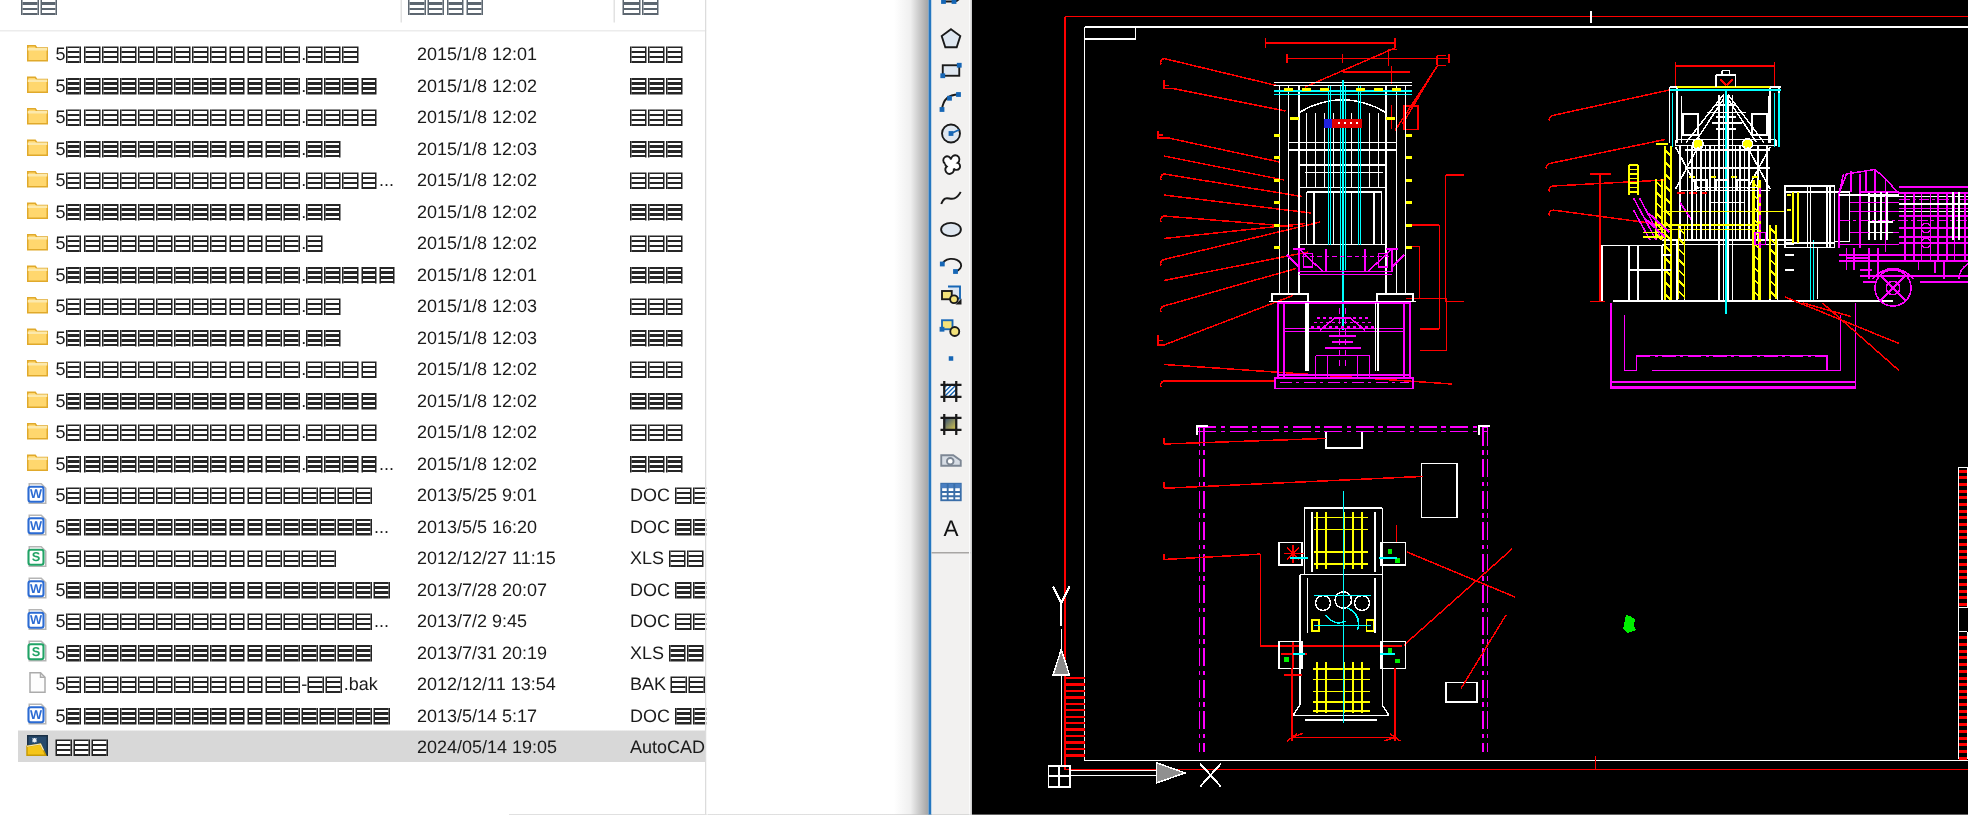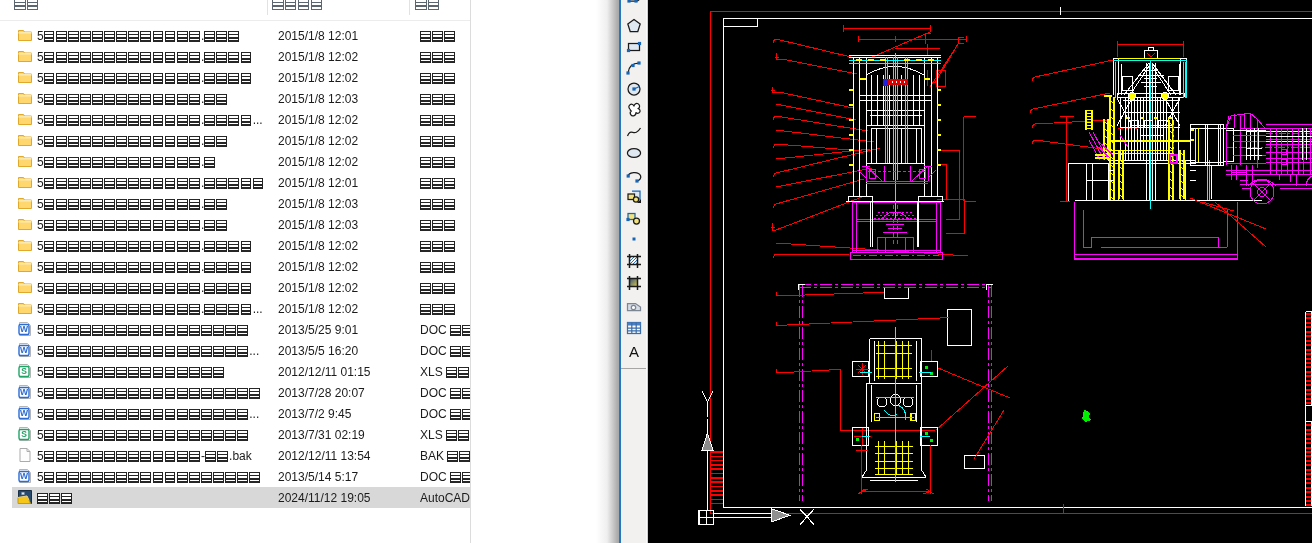--- a/index.html
+++ b/index.html
@@ -179,21 +179,21 @@
       <span class="dt">2013/5/5 16:20</span>
       <span class="tp">DOC <i></i><i></i></span>
     </div>
 <div class="row" style="top:361px">
       <span class="ic"><svg width="16" height="16" viewBox="0 0 16 16">
           <path d="M2.5 1.5 h8 l3 3 v10 h-11 z" fill="#fff" stroke="#b5b5b5"></path>
           <rect x="2" y="3.5" width="10" height="10" rx="1.5" fill="#fff" stroke="#21a366" stroke-width="1.4"></rect>
           <text x="7" y="11.2" font-size="8.5" font-weight="bold" text-anchor="middle" fill="#21a366" font-family="Liberation Sans">S</text>
         </svg></span>
       <span class="nm">5<i></i><i></i><i></i><i></i><i></i><i></i><i></i><i></i><i></i><i></i><i></i><i></i><i></i><i></i><i></i></span>
-      <span class="dt">2012/12/11 01:15</span>
+      <span class="dt">2012/12/27 11:15</span>
       <span class="tp">XLS <i></i><i></i></span>
     </div>
 <div class="row" style="top:382px">
       <span class="ic"><svg width="16" height="16" viewBox="0 0 16 16">
           <path d="M2.5 1.5 h8 l3 3 v10 h-11 z" fill="#fff" stroke="#b5b5b5"></path>
           <rect x="2" y="3.5" width="10" height="10" rx="1.5" fill="#fff" stroke="#2b6bd3" stroke-width="1.4"></rect>
           <text x="7" y="11.2" font-size="8.5" font-weight="bold" text-anchor="middle" fill="#2b6bd3" font-family="Liberation Sans">W</text>
         </svg></span>
       <span class="nm">5<i></i><i></i><i></i><i></i><i></i><i></i><i></i><i></i><i></i><i></i><i></i><i></i><i></i><i></i><i></i><i></i><i></i><i></i></span>
       <span class="dt">2013/7/28 20:07</span>
@@ -209,21 +209,21 @@
       <span class="dt">2013/7/2 9:45</span>
       <span class="tp">DOC <i></i><i></i></span>
     </div>
 <div class="row" style="top:424px">
       <span class="ic"><svg width="16" height="16" viewBox="0 0 16 16">
           <path d="M2.5 1.5 h8 l3 3 v10 h-11 z" fill="#fff" stroke="#b5b5b5"></path>
           <rect x="2" y="3.5" width="10" height="10" rx="1.5" fill="#fff" stroke="#21a366" stroke-width="1.4"></rect>
           <text x="7" y="11.2" font-size="8.5" font-weight="bold" text-anchor="middle" fill="#21a366" font-family="Liberation Sans">S</text>
         </svg></span>
       <span class="nm">5<i></i><i></i><i></i><i></i><i></i><i></i><i></i><i></i><i></i><i></i><i></i><i></i><i></i><i></i><i></i><i></i><i></i></span>
-      <span class="dt">2013/7/31 02:19</span>
+      <span class="dt">2013/7/31 20:19</span>
       <span class="tp">XLS <i></i><i></i></span>
     </div>
 <div class="row" style="top:445px">
       <span class="ic"><svg width="16" height="16" viewBox="0 0 16 16">
           <path d="M3 1.5 h7 l3 3 v10 h-10 z" fill="#fdfdfd" stroke="#ababab"></path>
           <path d="M10 1.5 v3 h3" fill="none" stroke="#ababab"></path>
         </svg></span>
       <span class="nm">5<i></i><i></i><i></i><i></i><i></i><i></i><i></i><i></i><i></i><i></i><i></i><i></i><i></i>-<i></i><i></i>.bak</span>
       <span class="dt">2012/12/11 13:54</span>
       <span class="tp">BAK <i></i><i></i></span>
@@ -239,21 +239,21 @@
       <span class="tp">DOC <i></i><i></i></span>
     </div>
 <div class="row hl" style="top:487px">
       <span class="ic"><svg width="16" height="16" viewBox="0 0 16 16">
           <path d="M1.5 1.5 h13 v13 h-13 z" fill="#274a6d" stroke="#1a3046"></path>
           <path d="M1 8.5 l9 -1.5 3.5 7.5 h-12.5 z" fill="#f5c518" stroke="#c79b06"></path>
           <path d="M1 8.5 l9 -1.5 2 4.2" fill="none" stroke="#fff" stroke-width="0.7" opacity="0.8"></path>
           <path d="M4.5 4.5 h3 M6 3 v3 M4.7 3.2 l2.6 2.6 M7.3 3.2 l-2.6 2.6" stroke="#e8eef5" stroke-width="0.8"></path>
         </svg></span>
       <span class="nm"><i></i><i></i><i></i></span>
-      <span class="dt">2024/11/12 19:05</span>
+      <span class="dt">2024/05/14 19:05</span>
       <span class="tp">AutoCAD </span>
     </div>
 </div>
 <div class="paneborder"></div>
 <div class="gap"></div>
 <div class="blueline"></div>
 <div class="tbar">
     <div class="bb"></div>
     <div class="edge"></div>
     <div class="edge2"></div>

